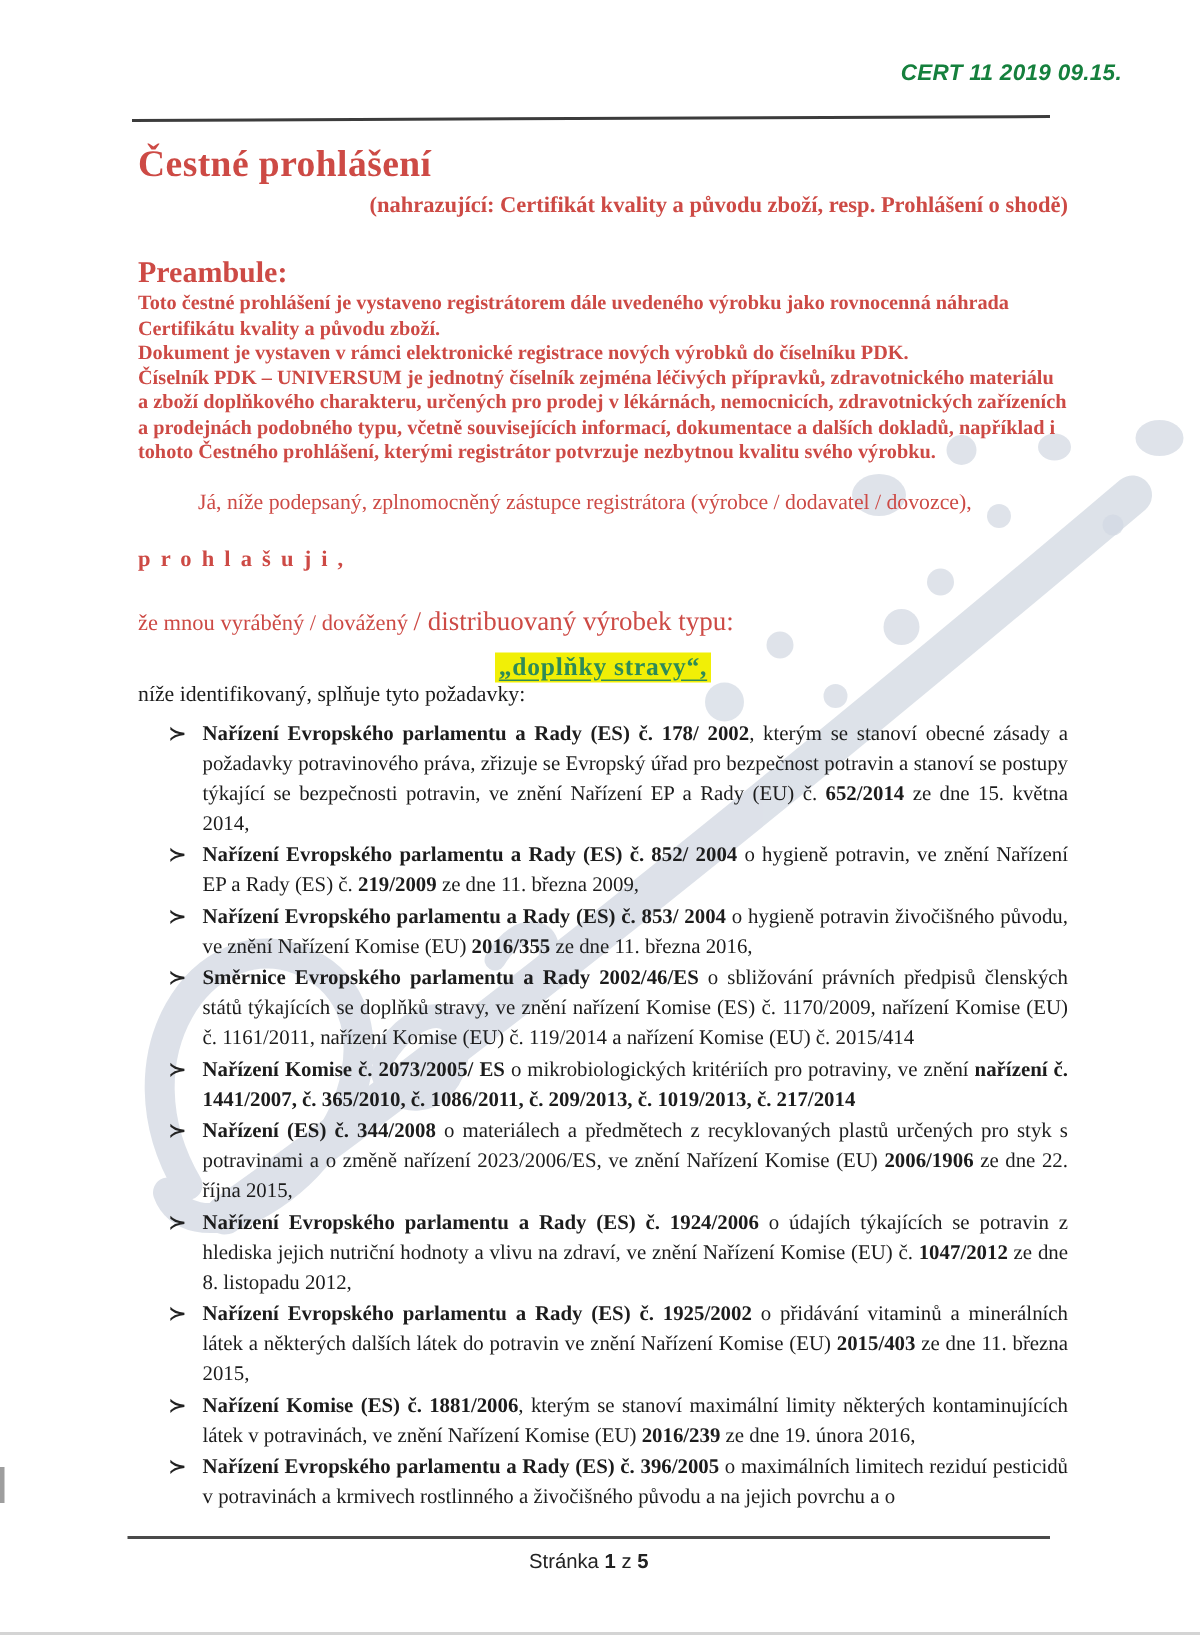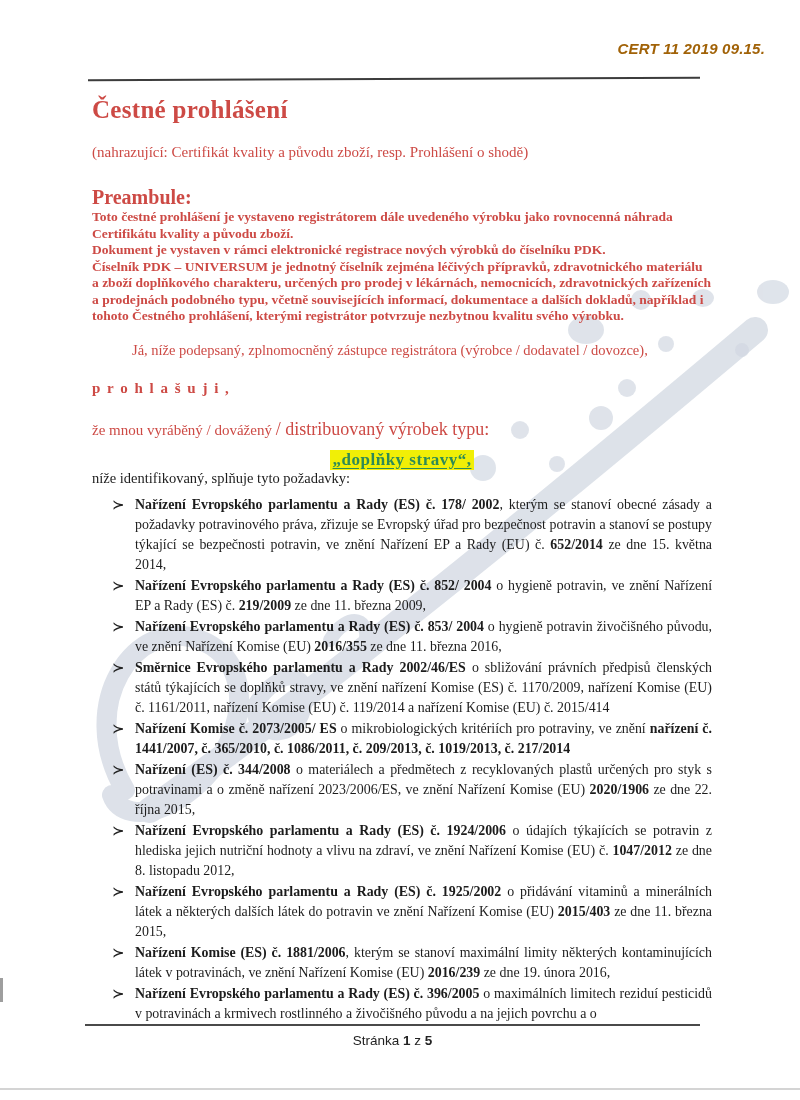--- a/index.html
+++ b/index.html
@@ -3,28 +3,28 @@
 <meta charset="utf-8">
 <style>
   html,body{margin:0;padding:0;}
   body{
     width:800px;height:1100px;position:relative;overflow:hidden;
     background:#ffffff;color:var(--ink,#1c1c1c);
     font-family:"Liberation Serif", serif;
   }
   .watermark{position:absolute;top:0;left:0;width:800px;height:1100px;z-index:0;pointer-events:none;}
   .doc-code{
-    position:absolute;top:40px;right:35px;z-index:2;
+    position:absolute;top:40px;right:52px;z-index:2;
     font-family:"Liberation Sans", sans-serif;font-style:italic;font-weight:bold;
-    font-size:15px;letter-spacing:.2px;color:#a16207;
+    font-size:15px;letter-spacing:.2px;color:#15803d;
   }
   .top-rule{position:absolute;top:78px;left:88px;width:612px;height:2px;background:#3c3c3c;transform:rotate(-0.25deg);z-index:2;}
   .content{position:absolute;top:88px;left:92px;width:620px;z-index:2;}
   .title{margin-top:8px;text-align:left;color:var(--red,#cd4a45);font-weight:bold;font-size:25px;letter-spacing:.3px;font-family:Liberation Serif, serif;}
-  .subtitle{margin-top:20px;text-align:left;color:var(--red,#cd4a45);font-weight:normal;font-size:15px;}
+  .subtitle{margin-top:5px;text-align:right;color:var(--red,#cd4a45);font-weight:bold;font-size:15px;}
   .pre-heading{margin-top:25px;color:var(--red,#cd4a45);font-weight:bold;font-size:20px;}
   .pre-par{margin:0;color:var(--red,#cd4a45);font-weight:bold;font-size:13.5px;line-height:16.5px;text-align:left;}
   .pre-par + .pre-par{margin-top:0;}
   .intro{margin-top:17px;padding-left:40px;color:var(--red,#cd4a45);font-size:14.5px;}
   .verb{margin-top:21px;text-align:left;color:var(--red,#cd4a45);font-weight:bold;font-size:15px;letter-spacing:.45em;}
   .product-line{margin-top:22px;font-size:15px;color:var(--red,#cd4a45);}
   .product-line .rest{font-size:18px;}
   .product-type-row{margin-top:10px;text-align:center;}
   .product-type{
     display:inline-block;background:var(--highlight,#f1ef06);
@@ -114,21 +114,21 @@
       <li class="req">
         <span class="marker">≻</span>
         <span class="req-text"><span class="b">Směrnice Evropského parlamentu a Rady 2002/46/ES</span><span> o sbližování právních předpisů členských států týkajících se doplňků stravy, ve znění nařízení Komise (ES) č. 1170/2009, nařízení Komise (EU) č. 1161/2011, nařízení Komise (EU) č. 119/2014 a nařízení Komise (EU) č. 2015/414</span></span>
       </li>
       <li class="req">
         <span class="marker">≻</span>
         <span class="req-text"><span class="b">Nařízení Komise č. 2073/2005/ ES</span><span> o mikrobiologických kritériích pro potraviny, ve znění </span><span class="b">nařízení č. 1441/2007, č. 365/2010, č. 1086/2011, č. 209/2013, č. 1019/2013, č. 217/2014</span></span>
       </li>
       <li class="req">
         <span class="marker">≻</span>
-        <span class="req-text"><span class="b">Nařízení (ES) č. 344/2008</span><span> o materiálech a předmětech z recyklovaných plastů určených pro styk s potravinami a o změně nařízení 2023/2006/ES, ve znění Nařízení Komise (EU) </span><span class="b">2020/1906</span><span> ze dne 22. října 2015,</span></span>
+        <span class="req-text"><span class="b">Nařízení (ES) č. 344/2008</span><span> o materiálech a předmětech z recyklovaných plastů určených pro styk s potravinami a o změně nařízení 2023/2006/ES, ve znění Nařízení Komise (EU) </span><span class="b">2006/1906</span><span> ze dne 22. října 2015,</span></span>
       </li>
       <li class="req">
         <span class="marker">≻</span>
         <span class="req-text"><span class="b">Nařízení Evropského parlamentu a Rady (ES) č. 1924/2006</span><span> o údajích týkajících se potravin z hlediska jejich nutriční hodnoty a vlivu na zdraví, ve znění Nařízení Komise (EU) č. </span><span class="b">1047/2012</span><span> ze dne 8. listopadu 2012,</span></span>
       </li>
       <li class="req">
         <span class="marker">≻</span>
         <span class="req-text"><span class="b">Nařízení Evropského parlamentu a Rady (ES) č. 1925/2002</span><span> o přidávání vitaminů a minerálních látek a některých dalších látek do potravin ve znění Nařízení Komise (EU) </span><span class="b">2015/403</span><span> ze dne 11. března 2015,</span></span>
       </li>
       <li class="req">

